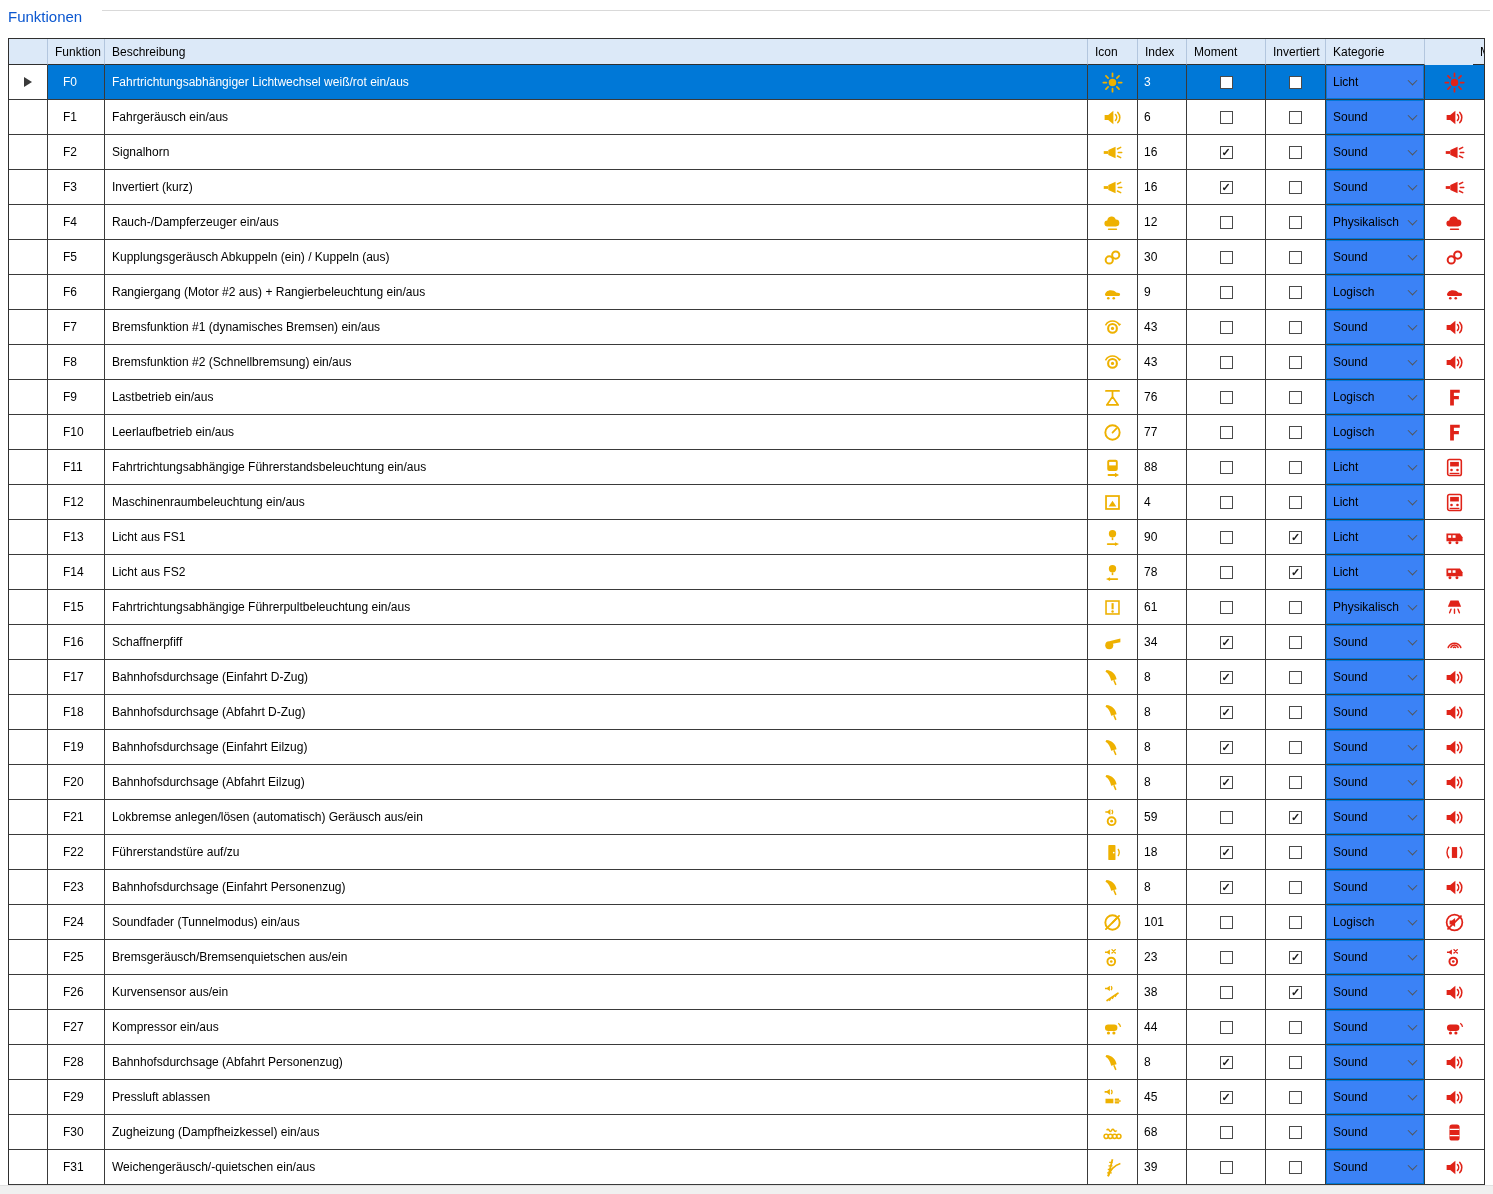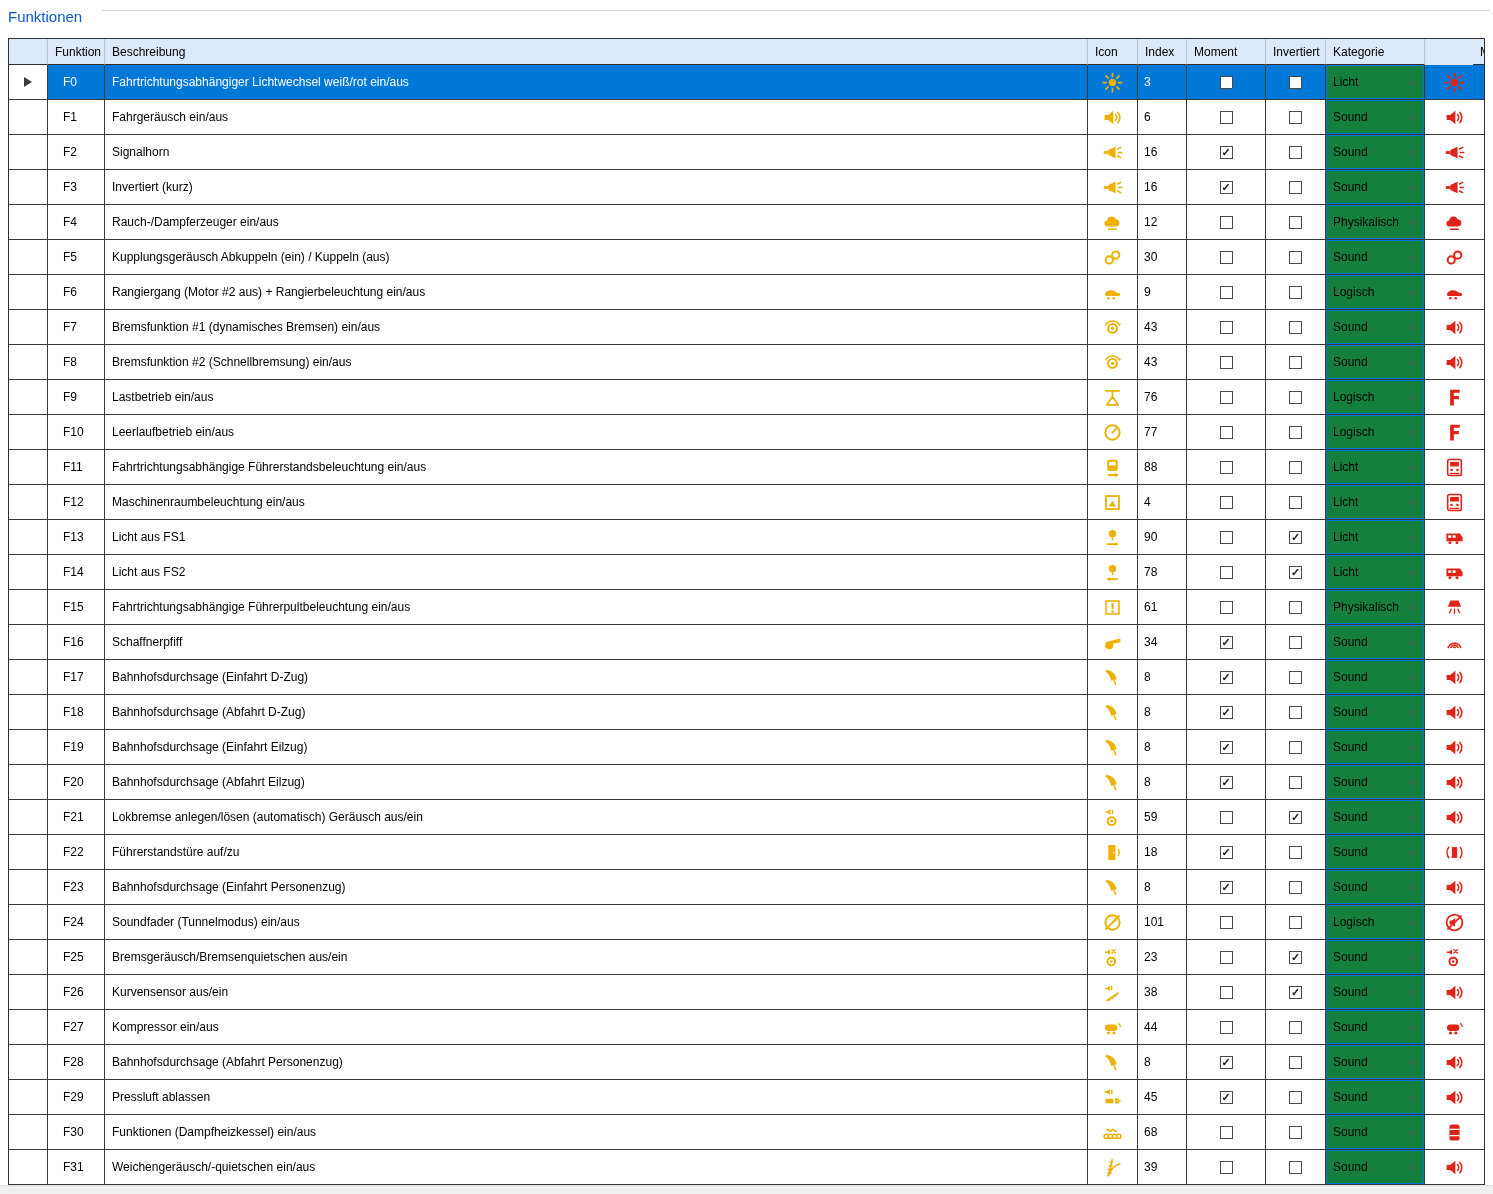--- a/index.html
+++ b/index.html
@@ -36,21 +36,21 @@
   .grid-row.selected .cell.selector { background:#ffffff; }
 
   .cell.selector { justify-content:center; }
   .arrow { width:0; height:0; border-top:5px solid transparent; border-bottom:5px solid transparent;
            border-left:8px solid #3a3a3a; }
 
   .cbx { width:13px; height:13px; background:#fff; border:1px solid #4a4a4a;
          display:flex; align-items:center; justify-content:center;
          font-size:11px; font-weight:bold; color:#1b1b1b; line-height:1; }
 
-  .combo { width:100%; height:100%; border:1px solid #0078d7; background:#15803d; color:#000;
+  .combo { width:100%; height:100%; border:1px solid #0078d7; background:#3b82f6; color:#000;
            display:flex; align-items:center; padding:0 18px 0 6px; position:relative; font-size:12px; }
   .grid-row.selected .combo { color:#000; }
   .chev { position:absolute; right:7px; top:50%; width:7px; height:7px;
           border-right:1.6px solid #555; border-bottom:1.6px solid #555;
           transform:translateY(-70%) rotate(45deg); }
 
   .ic { display:flex; align-items:center; justify-content:center; width:22px; height:22px; }
   .ic svg { width:21px; height:21px; display:block; }
   .gold { color:#eeb100; }
   .red  { color:#e02318; }
@@ -1151,21 +1151,21 @@
             <svg viewBox="0 0 24 24">
               <path fill="currentColor" d="M3 9.2h4.1L13 4.4v15.2l-5.9-4.8H3z"></path>
               <path fill="none" stroke="currentColor" stroke-width="1.8" stroke-linecap="round" d="M15.4 8.6a5 5 0 0 1 0 6.8M18.1 6.2a8.6 8.6 0 0 1 0 11.6"></path>
             </svg>
           </span>
         </div>
       </div>
       <div class="grid-row">
         <div class="cell selector"></div>
         <div class="cell fn">F30</div>
-        <div class="cell desc">Funktionen (Dampfheizkessel) ein/aus</div>
+        <div class="cell desc">Zugheizung (Dampfheizkessel) ein/aus</div>
         <div class="cell icon-cell">
           <span class="ic gold">
             <svg viewBox="0 0 24 24">
               <g fill="none" stroke="currentColor" stroke-width="1.7">
                 <circle cx="4.8" cy="16.4" r="2.5"></circle>
                 <circle cx="9.6" cy="16.4" r="2.5"></circle>
                 <circle cx="14.4" cy="16.4" r="2.5"></circle>
                 <circle cx="19.2" cy="16.4" r="2.5"></circle>
                 <path d="M5.4 9.6c.8-1.6 2-1.6 2.8 0s2 1.6 2.8 0 2-1.6 2.8 0 2 1.6 2.8 0"></path>
               </g>

